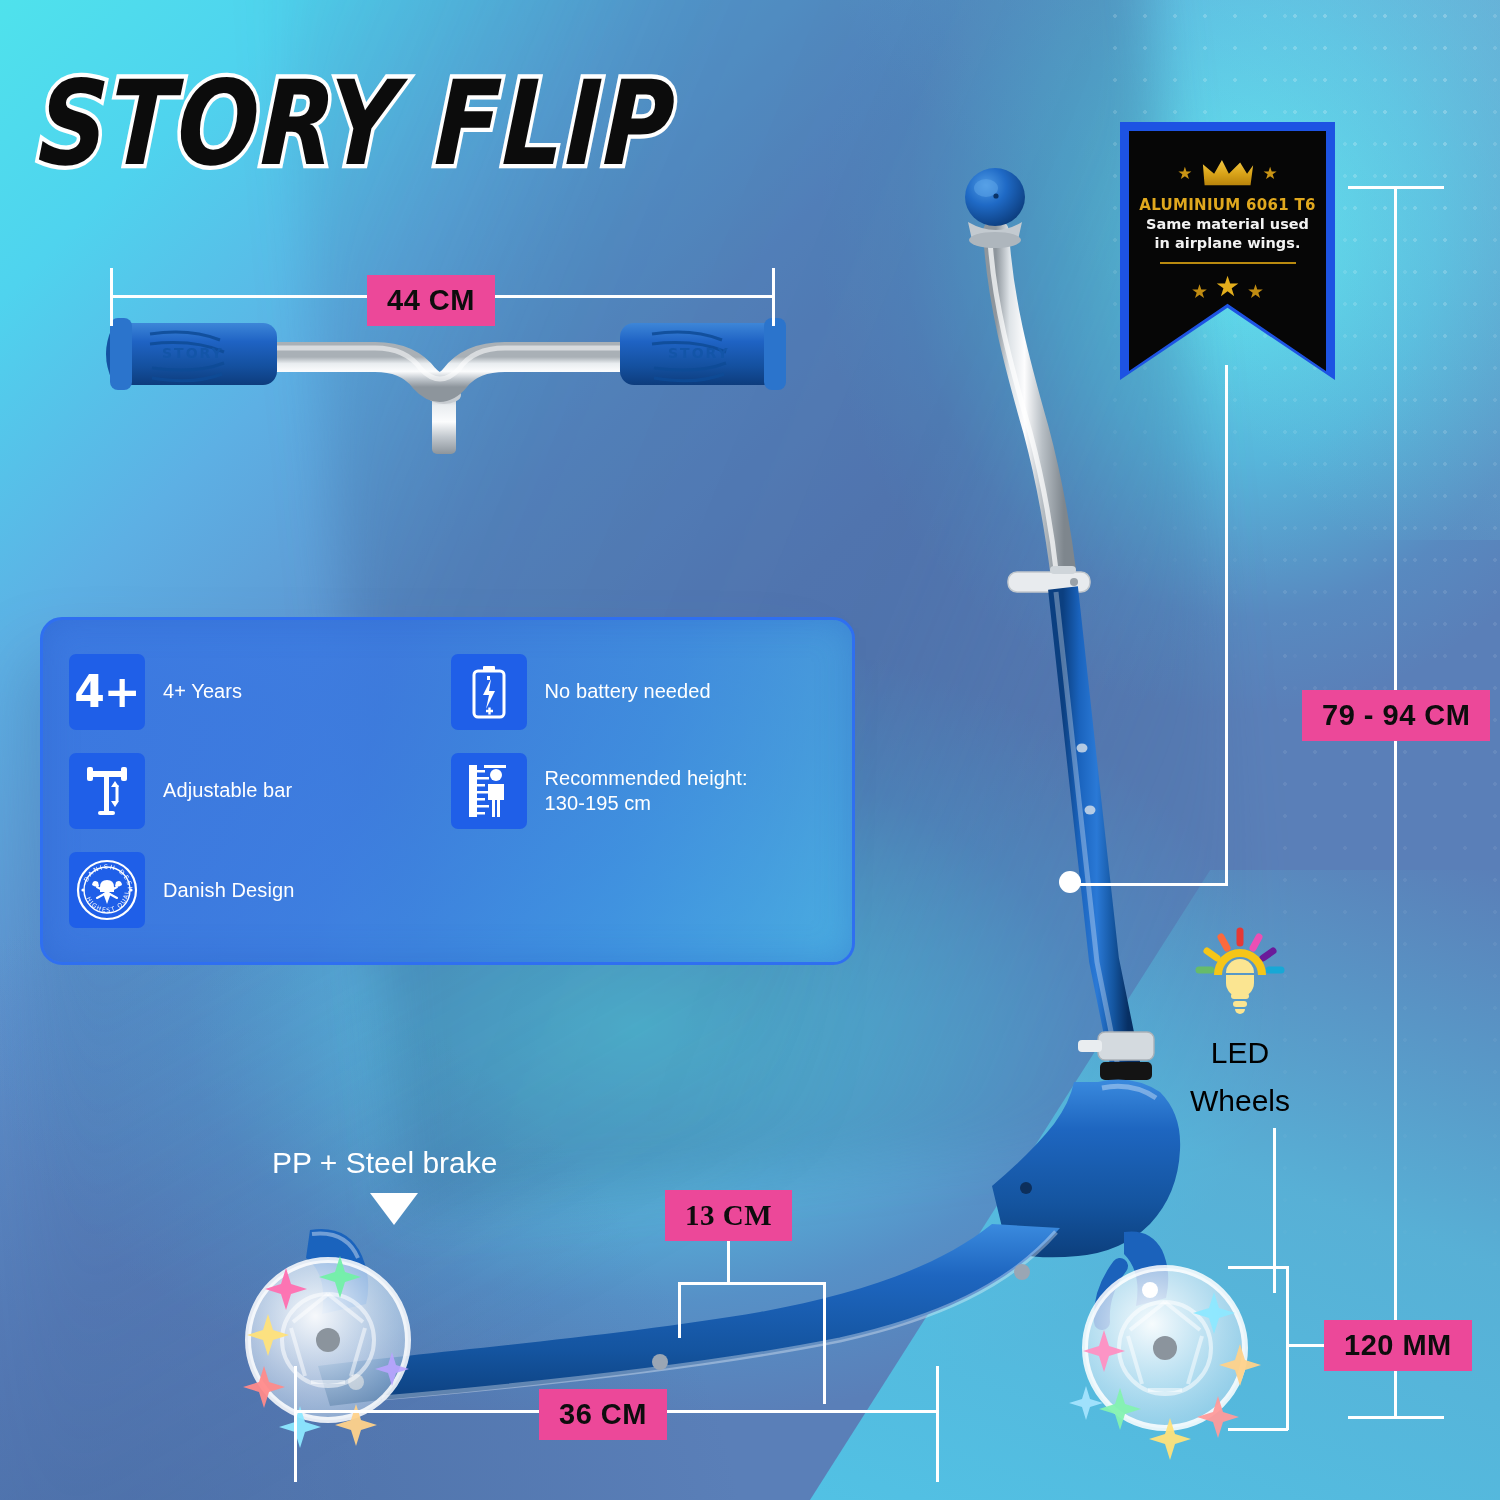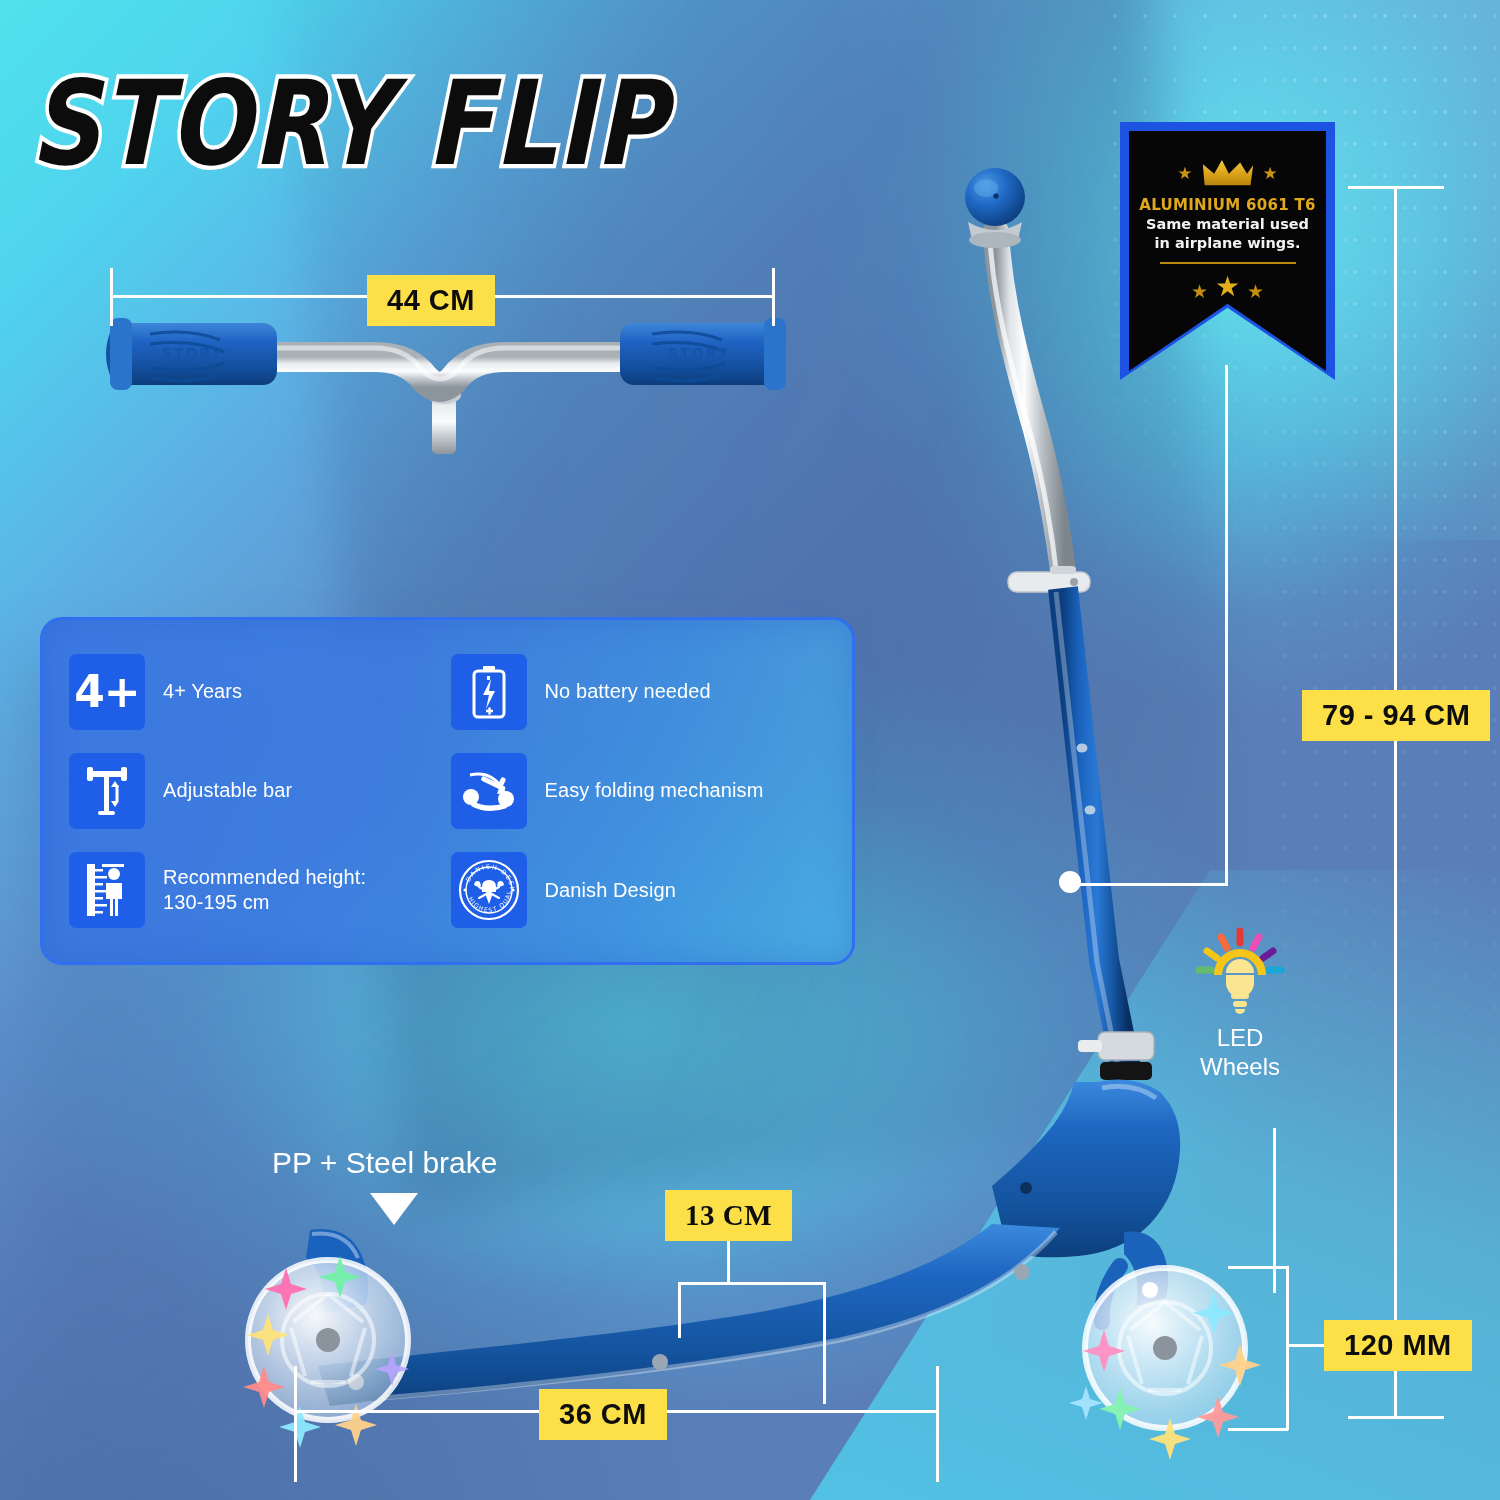--- a/index.html
+++ b/index.html
@@ -108,21 +108,21 @@
     paint-order: stroke fill;
     transform: scaleY(1.22) skewX(-3deg);
     transform-origin: left top;
     font-family:"DejaVu Sans", sans-serif;
     white-space:nowrap;
   }
 
   
   .chip{
     position:absolute;
-    background:#fde047;
+    background:#ec4899;
     color:#0d0d0d;
     font-size:29px;
     font-weight:bold;
     letter-spacing:0.5px;
     padding:9px 20px;
     white-space:nowrap;
     font-family:"Liberation Sans", sans-serif;
     z-index:30;
   }
   .wline{ position:absolute; background:#ffffff; z-index:20; }
@@ -188,21 +188,21 @@
   .flabel{
     color:#ffffff; font-size:20px; line-height:1.25;
     font-family:Liberation Sans, sans-serif;
     letter-spacing:0.1px;
   }
   .age{ font-size:44px; font-weight:bold; line-height:1; font-family:"DejaVu Sans", sans-serif; letter-spacing:-1px;}
 
   
   .led-wrap{ position:absolute; left:1175px; top:925px; z-index:30; text-align:center; width:130px;}
   .led-text{
-    color:#ffffff; font-size:24px; line-height:1.06; margin-top:4px;
+    color:#000000; font-size:30px; line-height:1.06; margin-top:16px;
     font-family:"Liberation Sans", sans-serif;
   }
 
   
   .brake-text{
     position:absolute; left:272px; top:1146px; z-index:30;
     color:#ffffff; font-size:30px; font-family:Liberation Sans, sans-serif;
     white-space:nowrap;
   }
   .brake-tri{
@@ -351,34 +351,20 @@
           <rect x="21" y="12" width="5" height="40" fill="#fff"></rect>
           <path d="M32 18 l4 6 h-8 z" fill="#fff"></path>
           <rect x="32.5" y="22" width="3" height="16" fill="#fff"></rect>
           <path d="M32 44 l4 -6 h-8 z" fill="#fff"></path>
           <rect x="15" y="48" width="17" height="4" rx="2" fill="#fff"></rect>
         </svg>
       </div>
       <div class="flabel">Adjustable bar</div>
     </div>
 
-    <div class="frow">
-      <div class="ficon">
-        <svg width="58" height="48" viewBox="0 0 58 48">
-          <path d="M10 8 q22 -5 34 16" stroke="#fff" stroke-width="3" fill="none"></path>
-          <path d="M40 18 l6 8 l-9 1 z" fill="#fff"></path>
-          <circle cx="11" cy="30" r="8" fill="#fff"></circle>
-          <circle cx="46" cy="32" r="8" fill="#fff"></circle>
-          <path d="M13 34 q14 8 32 2 l2 5 q-20 7 -36 -2 z" fill="#fff"></path>
-          <rect x="20" y="14" width="26" height="5" rx="2" fill="#fff" transform="rotate(26 33 17)"></rect>
-          <rect x="39" y="10" width="5" height="12" rx="2" fill="#fff" transform="rotate(26 41 16)"></rect>
-        </svg>
-      </div>
-      <div class="flabel">Easy folding mechanism</div>
-    </div>
 
     <div class="frow">
       <div class="ficon">
         <svg width="50" height="60" viewBox="0 0 50 60">
           <rect x="5" y="4" width="8" height="52" fill="#fff"></rect>
           <g fill="#fff">
             <rect x="13" y="9" width="8" height="2.5"></rect>
               <rect x="13" y="16" width="12" height="2.5"></rect>
             <rect x="13" y="23" width="8" height="2.5"></rect>
               <rect x="13" y="30" width="12" height="2.5"></rect>

